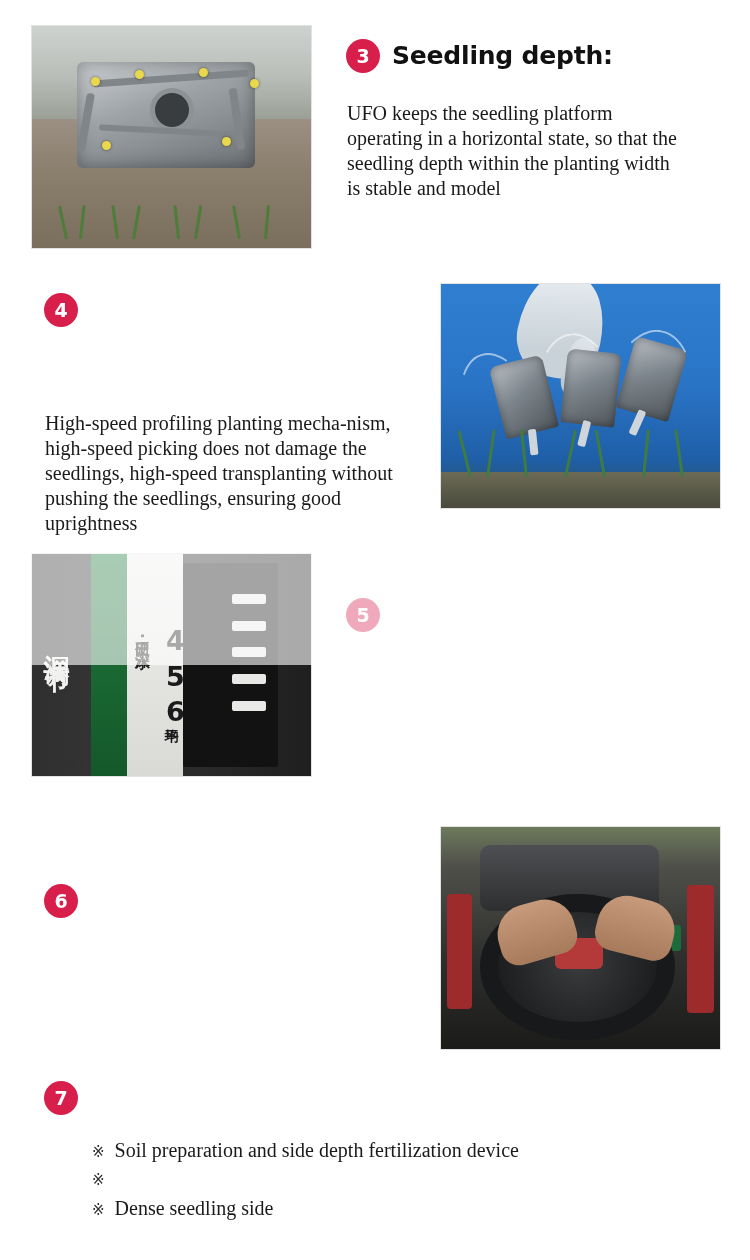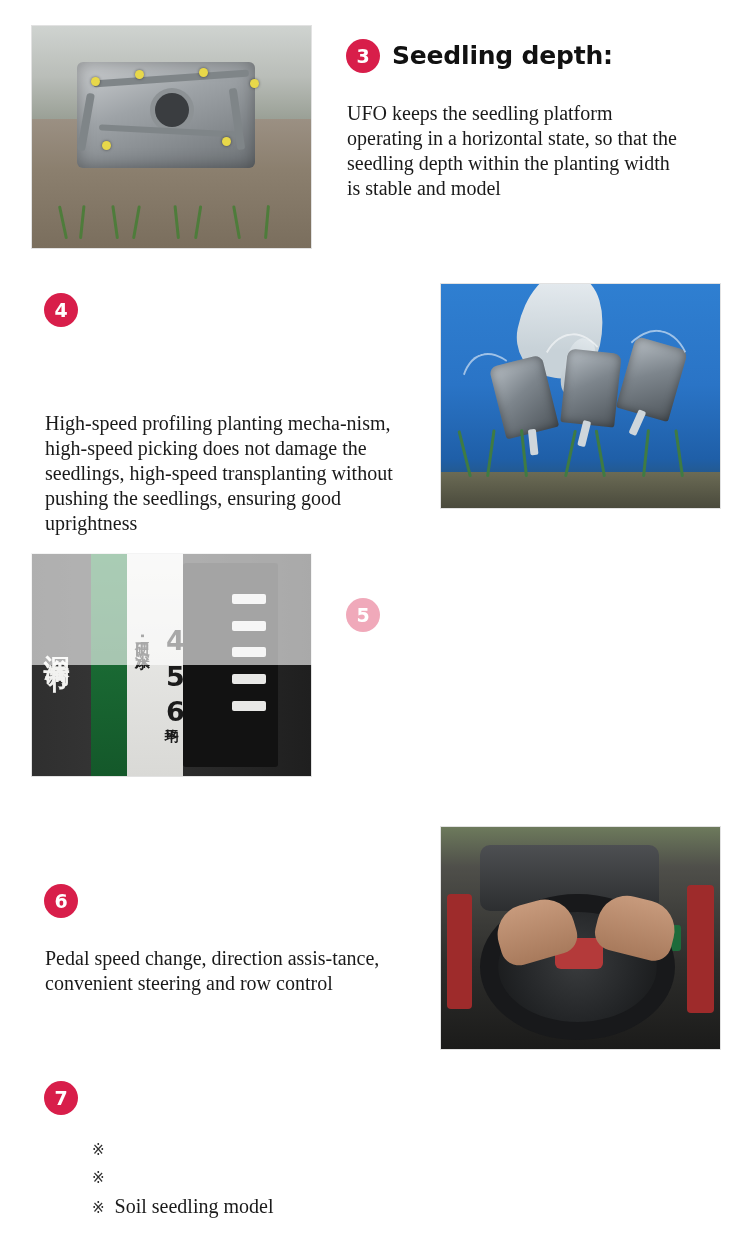--- a/index.html
+++ b/index.html
@@ -354,32 +354,32 @@
       <div class="wheel"></div>
       <div class="hub6"></div>
       <div class="hand6" style="left:20%; top:34%; transform:rotate(-16deg);"></div>
       <div class="hand6" style="right:16%; top:32%; transform:rotate(14deg);"></div>
     </div>
   </div>
 
   <div class="heading-row" style="position:absolute; left:44px; top:884px; width:380px;">
     <div class="badge">6</div>
   </div>
-  <div class="body-text" style="position:absolute; left:45px; top:946px; width:355px;">Pedal speed change, direction assis-tance, convenient steering and row control</div>
 
   <div class="heading-row" style="position:absolute; left:44px; top:1081px; width:500px;">
     <div class="badge">7</div>
   </div>
 
   <div class="bullets" style="position:absolute; left:92px; top:1136px; width:600px;">
     <div class="row">
       <span class="mark">※</span>
+      <span>Soil preparation and side depth fertilization device</span>
     </div>
     <div class="row">
       <span class="mark">※</span>
     </div>
     <div class="row">
       <span class="mark">※</span>
-      <span>Soil seedling model</span>
+      <span>Dense seedling side</span>
     </div>
   </div>
 
 </div>
 
 </body></html>

